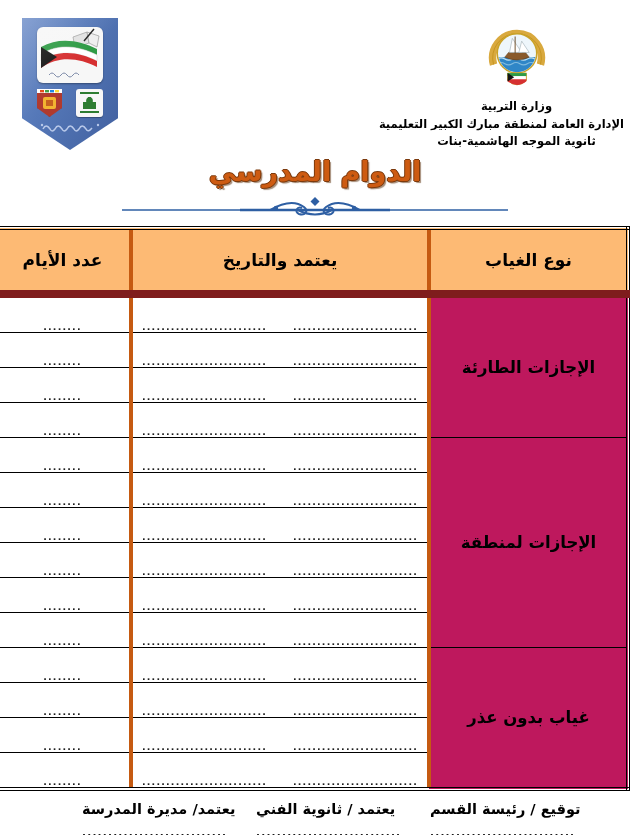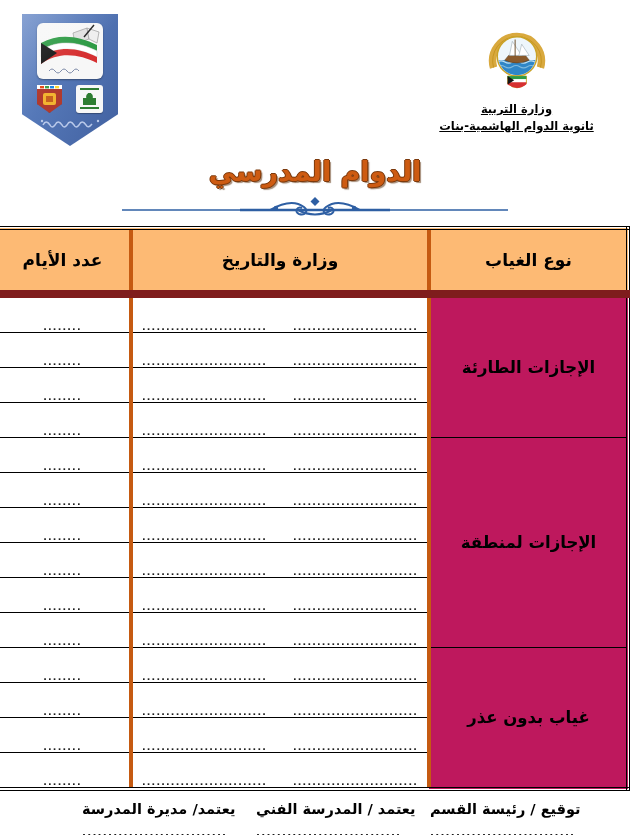--- a/index.html
+++ b/index.html
@@ -1,22 +1,22 @@
 <!DOCTYPE html>
 <html lang="ar"><head>
 <meta charset="utf-8">
 <style>
   html,body{margin:0;padding:0;background:#fff;}
   .page{
     position:relative;width:630px;height:835px;margin:0 auto;background:#ffffff;
     overflow:hidden;font-family:"DejaVu Sans",sans-serif;direction:rtl;
   }
   
-  .top{display:flex;justify-content:space-between;align-items:center;
-       box-sizing:border-box;height:150px;padding:10px 6px 0 22px;text-decoration:underline;}
+  .top{display:flex;justify-content:space-between;align-items:flex-end;
+       box-sizing:border-box;height:150px;padding:10px 6px 0 22px;}
   .ministry{width:215px;text-align:center;margin-top:2px;}
   .emblem-svg{display:block;margin:0 auto 4px auto;}
   .ministry-line{font-size:11.5px;font-weight:bold;color:#000;line-height:1.5;white-space:nowrap;}
   
   .pennant{position:relative;width:96px;height:132px;
     clip-path:polygon(0 0,100% 0,100% 76%,50% 100%,0 76%);
     background:linear-gradient(118deg,#6e8ec9 0%,#5578b8 40%,#41609f 100%);}
   .pennant::after{content:"";position:absolute;inset:0;
     background:linear-gradient(135deg,rgba(255,255,255,.18) 0%,rgba(255,255,255,0) 45%);}
   .flag-card{position:absolute;left:15px;top:9px;width:66px;height:56px;background:#f7f7f7;
@@ -72,21 +72,22 @@
           <polygon points="27,14 37,29 24,29" fill="#ffffff" stroke="#9aa7ae" stroke-width=".6"></polygon>
           <polygon points="37,17 45,29 34,29" fill="#ffffff" stroke="#9aa7ae" stroke-width=".6"></polygon>
           <line x1="30" y1="12" x2="30" y2="30" stroke="#6b4a23" stroke-width="1"></line>
         </g>
         <path d="M22,51 h20 v8 q-10,9 -20,0 Z" fill="#ffffff" stroke="#c9a227" stroke-width="1"></path>
         <path d="M22,51 h20 v3.2 h-20 Z" fill="#2e9b45"></path>
         <path d="M22,57.6 h20 v2 q-10,8 -20,0 Z" fill="#d63031"></path>
         <polygon points="22,51 29,55.5 22,60" fill="#151515"></polygon>
       </svg>
       <div class="ministry-line">وزارة التربية</div>
-      <div class="ministry-line">ثانوية الدوام الهاشمية-بنات</div>
+      <div class="ministry-line">الإدارة العامة لمنطقة مبارك الكبير التعليمية</div>
+      <div class="ministry-line">ثانوية الموجه الهاشمية-بنات</div>
     </div>
 
     <div class="pennant">
       <div class="flag-card">
         <svg width="66" height="56" viewBox="0 0 66 56">
           <g>
             <path d="M36,10 L50,5 L52,16 L38,21 Z" fill="#e2e2e2" stroke="#9a9a9a" stroke-width=".7"></path>
             <path d="M50,5 L62,9 L60,20 L52,16 Z" fill="#efefef" stroke="#9a9a9a" stroke-width=".7"></path>
             <line x1="57" y1="2" x2="47" y2="14" stroke="#222" stroke-width="1.4"></line>
           </g>
@@ -139,21 +140,21 @@
     <path d="M240,16 c-14,-8 -26,-9 -34,-3 c-5,4 -1,9 5,7 c5,-2 2,-8 -3,-6" fill="none" stroke="#2e5fa3" stroke-width="2"></path>
     <path d="M178,16 q17,9 34,0" fill="none" stroke="#2e5fa3" stroke-width="2"></path>
     <circle cx="156" cy="14" r="2.2" fill="#2e5fa3"></circle>
     <circle cx="234" cy="14" r="2.2" fill="#2e5fa3"></circle>
   </svg>
 
   <table class="att">
     <thead>
       <tr>
         <th class="c-type">نوع الغياب</th>
-        <th class="c-date">وزارة والتاريخ</th>
+        <th class="c-date">يعتمد والتاريخ</th>
         <th class="c-days">عدد الأيام</th>
       </tr>
     </thead>
     <tbody>
         <tr>
           <td rowspan="4" class="c-type">الإجازات الطارئة</td>
           <td class="c-date">
             <span class="date-wrap">
               <span>..........................</span>
               <span>..........................</span>
@@ -282,21 +283,21 @@
         </tr>
       </tbody>
   </table>
 
   <div class="signatures">
     <div class="sig">
       <div class="sig-label">توقيع / رئيسة القسم</div>
       <div class="sig-dots">............................</div>
     </div>
     <div class="sig">
-      <div class="sig-label">يعتمد / المدرسة الفني</div>
+      <div class="sig-label">يعتمد / ثانوية الفني</div>
       <div class="sig-dots">............................</div>
     </div>
     <div class="sig">
       <div class="sig-label">يعتمد/ مديرة المدرسة</div>
       <div class="sig-dots">............................</div>
     </div>
   </div>
 
 </div>
 

